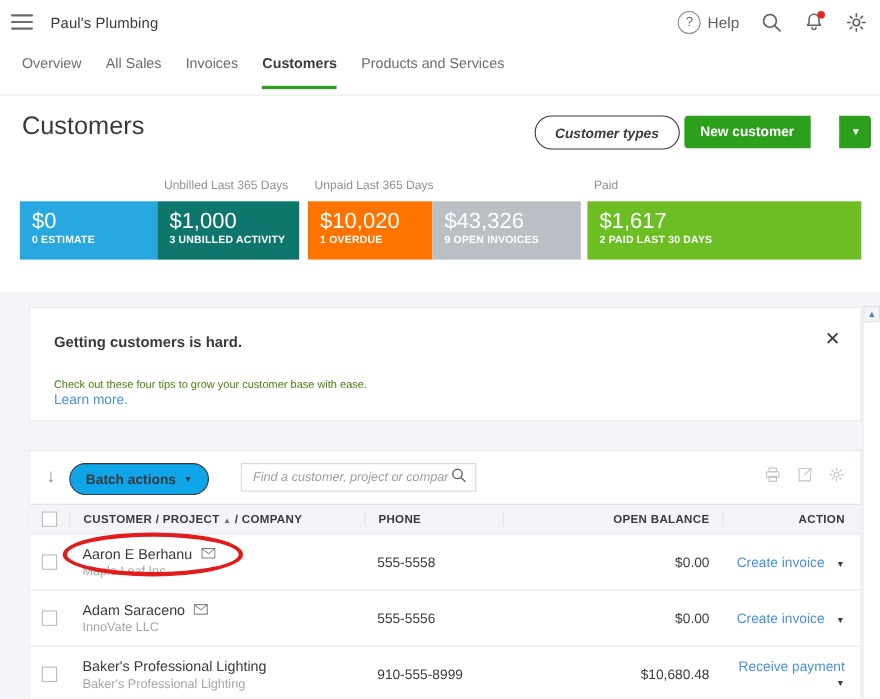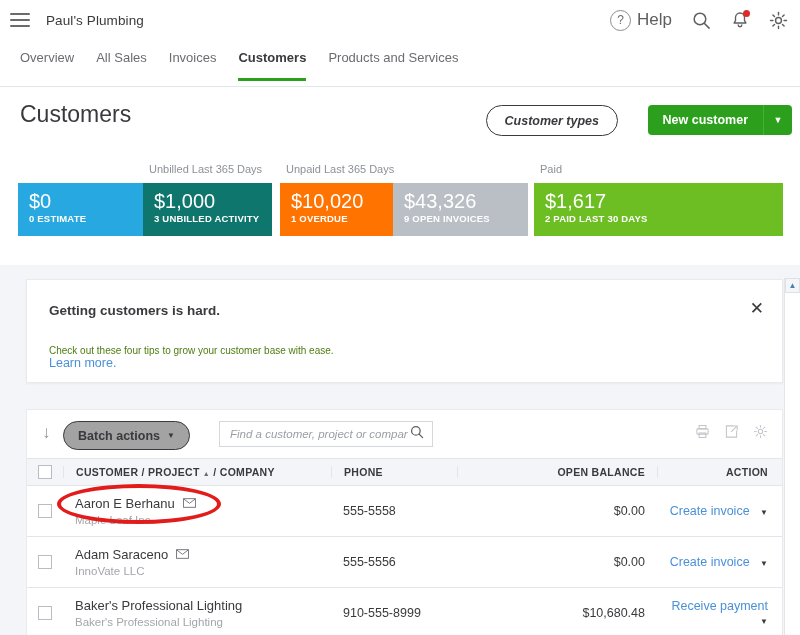--- a/index.html
+++ b/index.html
@@ -20,21 +20,21 @@
     background: #fff; display: flex; align-items: center;
   }
   .hamburger { margin-left: 10px; width: 20px; height: 14px; display: flex;
     flex-direction: column; justify-content: space-between; cursor: pointer; }
   .hamburger i { display: block; height: 2px; background: #6b6b6b; border-radius: 1px; }
   .company-name { margin-left: 16px; font-size: 13.5px; color: #393a3d; letter-spacing: .1px; }
   .topbar-right { margin-left: auto; margin-right: 12px; display: flex; align-items: center; gap: 20px; }
   .help-wrap { display: flex; align-items: center; gap: 6px; cursor: pointer; }
   .help-circle { width: 19px; height: 19px; border: 1.4px solid #8d8d8d; border-radius: 50%;
     display: flex; align-items: center; justify-content: center; font-size: 12px; color: #6b6b6b; }
-  .help-label { font-size: 17px; color: #5f5f5f; }
+  .help-label { font-size: 14px; color: #5f5f5f; }
   .icon-btn { cursor: pointer; position: relative; display: flex; align-items: center; }
   .bell-dot { position: absolute; right: -1px; top: -1px; width: 7px; height: 7px;
     border-radius: 50%; background: #e02a2a; }
 
   
   .tabs {
     position: absolute; left: 0; top: 48px; width: 800px; height: 38px;
     display: flex; align-items: flex-start; border-bottom: 1px solid #e3e5e8; background: #fff;
   }
   .tab { font-size: 13px; color: #6b6c72; padding: 2px 0 13px 0; margin-left: 22px;
@@ -45,21 +45,21 @@
   
   .page-head { position: absolute; left: 0; top: 87px; width: 800px; height: 72px; background: #fff; }
   .page-title { position: absolute; left: 20px; top: 14px; font-size: 23px; color: #393a3d; font-weight: normal; }
   .btn-outline {
     position: absolute; right: 182px; top: 18px; height: 29px; padding: 0 18px;
     border: 1.5px solid #393a3d; border-radius: 16px; background: #fff;
     font-size: 12.5px; color: #393a3d; font-weight: bold; cursor: pointer;
     display: flex; align-items: center; justify-content: center; font-style: italic;
   }
   .btn-primary-group { position: absolute; right: 8px; top: 18px; height: 30px; display: flex;
-    border-radius: 4px; overflow: hidden; cursor: pointer; }
+    border-radius: 4px; overflow: hidden; cursor: pointer; gap: 26px; }
   .btn-primary { background: #2ca01c; color: #fff; font-size: 12.5px; font-weight: bold;
     padding: 0 15px; display: flex; align-items: center; }
   .btn-primary-caret { background: #2ca01c; color: #fff; width: 28px;
     display: flex; align-items: center; justify-content: center;
     border-left: 1px solid #49ae3b; font-size: 9px; }
 
   
   .moneybar-zone { position: absolute; left: 0; top: 155px; width: 800px; height: 110px; background: #fff; }
   .mb-labels { position: absolute; left: 0; top: 8px; width: 800px; height: 16px; }
   .mb-label { position: absolute; font-size: 11px; color: #8d9096; margin-left: 6px; }
@@ -86,21 +86,21 @@
   .banner-close { position: absolute; right: 18px; top: 20px; font-size: 17px;
     color: #393a3d; cursor: pointer; line-height: 1; }
 
   
   .table-card { position: absolute; left: 26px; top: 409px; width: 757px; height: 226px;
     background: #fff; border: 1px solid #e9eaec; border-bottom: none; box-sizing: border-box; }
   .tbl-toolbar { position: relative; height: 48px; }
   .down-arrow { position: absolute; left: 15px; top: 14px; font-size: 17px; color: #8d9096;
     cursor: pointer; line-height: 1; }
   .batch-btn { position: absolute; left: 36px; top: 11px; height: 27px; padding: 0 14px;
-    border: 1.5px solid #393a3d; border-radius: 15px; background: #a3a3a3; font-size: 12.5px;
+    border: 1.5px solid #393a3d; border-radius: 15px; background: #0ea5e9; font-size: 12.5px;
     color: #393a3d; font-weight: bold; display: flex; align-items: center; gap: 7px; cursor: pointer; }
   .batch-caret { font-size: 8px; }
   .search-box { position: absolute; left: 192px; top: 11px; width: 214px; height: 26px;
     border: 1px solid #d4d7dc; background: #fff; box-sizing: border-box;
     display: flex; align-items: center; padding: 0 8px; }
   .search-input { border: none; outline: none; flex: 1; font-size: 11.5px; font-style: italic;
     color: #8d9096; font-family: "Liberation Sans", sans-serif; background: transparent; }
   .search-input::placeholder { color: #9b9ea4; font-style: italic; }
   .tbl-icons { position: absolute; right: 14px; top: 14px; display: flex; gap: 14px; align-items: center; }
 

